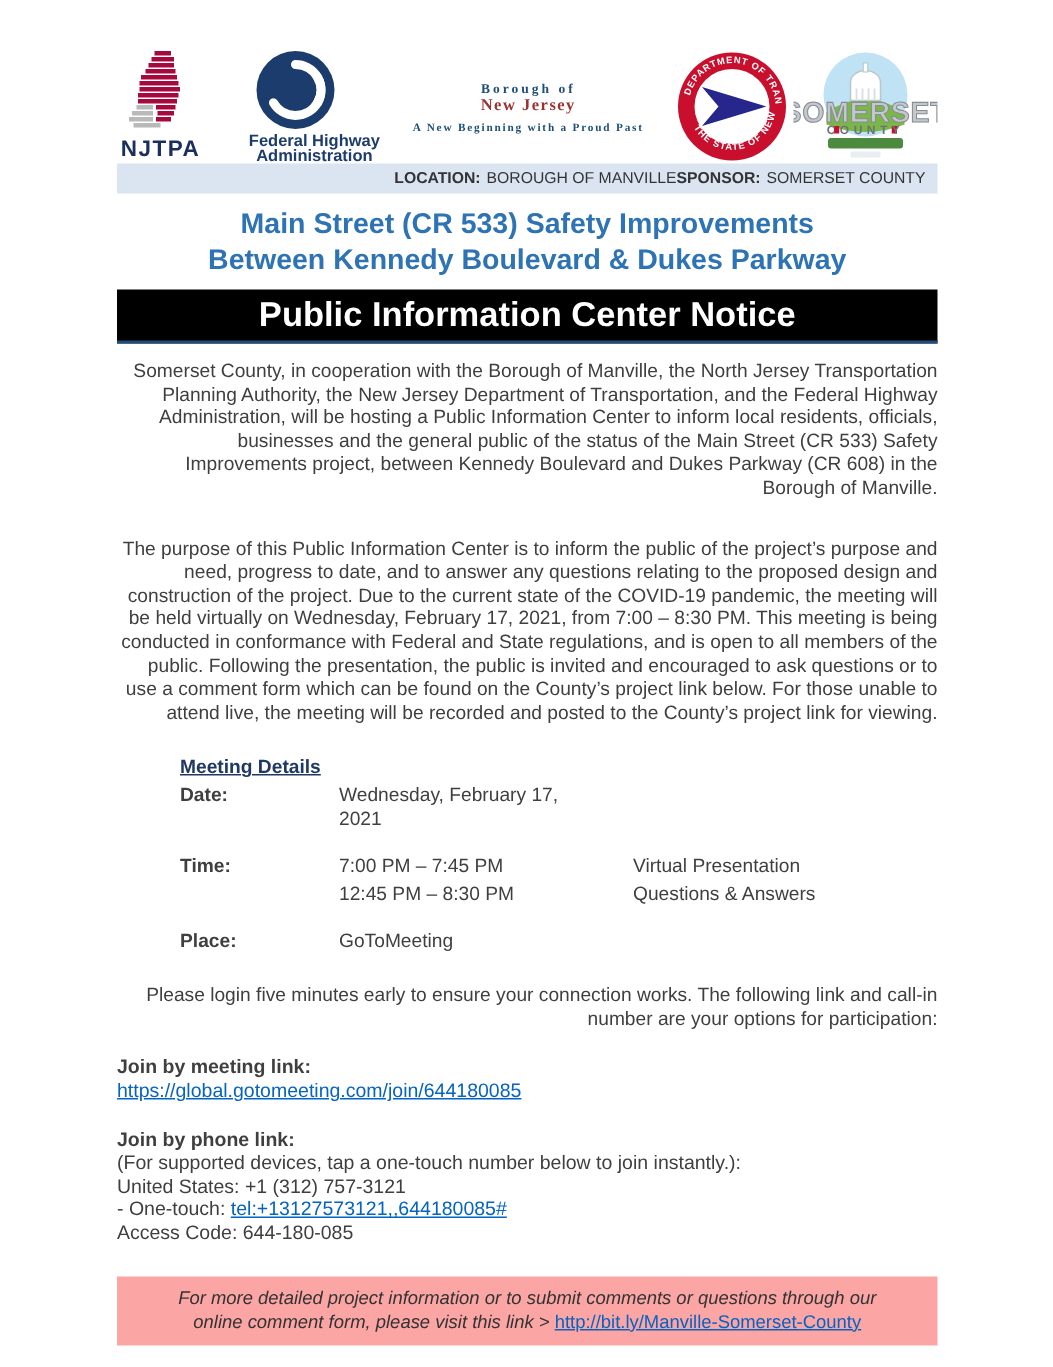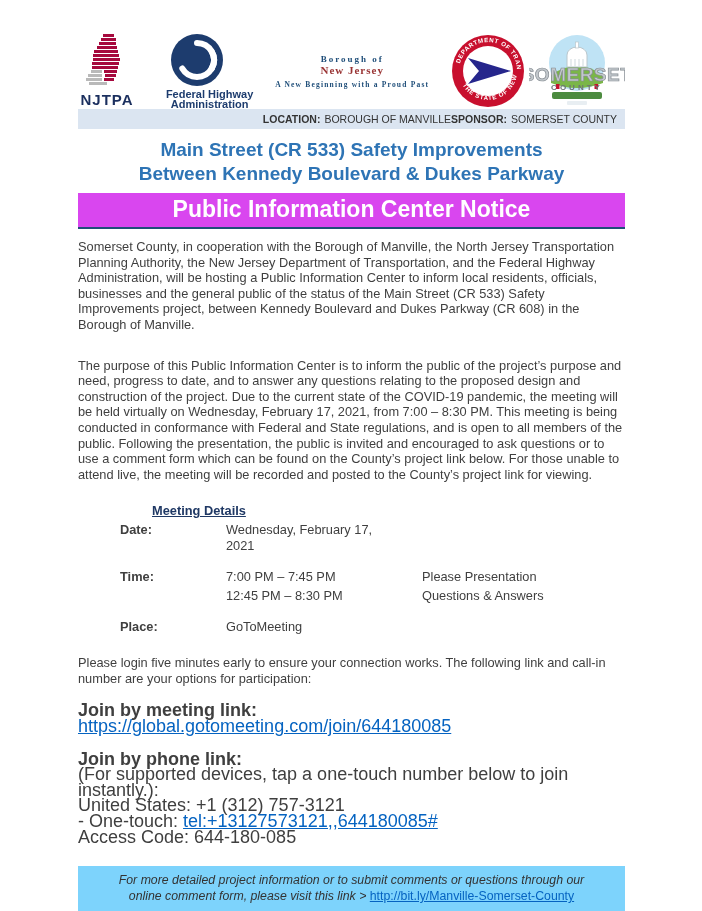--- a/index.html
+++ b/index.html
@@ -25,48 +25,48 @@
   
   .loc-bar {
     background:#dbe5f1; height:20px; display:flex; justify-content:flex-end;
     align-items:center; padding:0 8px; font-size:10.5px; color:#333333;
   }
   .loc-bar b { font-weight:700; margin-right:4px; }
 
   
   .doc-title { text-align:center; margin-top:9px; font-size:19px; font-weight:700; color:#2e74b5; line-height:24px; }
   .banner {
-    margin-top:7px; background:#d946ef; border-bottom:2px solid #1f4e79;
+    margin-top:7px; background:#000000; border-bottom:2px solid #1f4e79;
     text-align:center; padding:3px 0 4px 0;
   }
   .banner span { color:#ffffff; font-size:23px; font-weight:700; }
 
   
-  .para { font-size:12.8px; line-height:15.6px; text-align:left; }
+  .para { font-size:12.8px; line-height:15.6px; text-align:right; }
   .p1 { margin-top:10px; }
   .p2 { margin-top:25px; }
 
   
   .meeting { margin-left:42px; margin-top:21px; font-size:12.8px; }
-  .mt-head { color:#1f3864; font-weight:700; text-decoration:underline;margin-left:32px; }
+  .mt-head { color:#1f3864; font-weight:700; text-decoration:underline; }
   .mrow { display:flex; margin-top:4px; line-height:15.6px;gap:20px; }
   .mrow.gap { margin-top:15px; }
   .mlabel { width:86px; font-weight:700; color:#3f3f3f; flex:none; }
   .mtimecol { width:176px; flex:none; font-weight:400; }
   .mdesc { font-weight:400; }
 
   
   .login-para { margin-top:21px; }
-  .join-block { margin-top:17px; font-size:18px; line-height:15.6px; }
+  .join-block { margin-top:17px; font-size:13px; line-height:15.6px; }
   .join-block .head { font-weight:700; }
   a.link { color:#0563c1; text-decoration:underline; cursor:pointer; }
 
   
   .note-box {
-    margin-top:21px; background:#7dd3fc; padding:6px 30px 8px 30px;
+    margin-top:21px; background:#fca5a5; padding:6px 30px 8px 30px;
     text-align:center; font-size:12.3px; line-height:16px; font-style:italic; color:#333;
   }
   .note-box a.link { font-style:normal; }
   .contact-line { margin-top:15px; text-align:center; font-size:12.3px; font-style:italic; color:#333; }
   .contact-line b { font-weight:700; }
   .sep { font-weight:700; margin:0 4px; }
 </style>
 </head>
 <body>
 
@@ -186,21 +186,21 @@
     <div class="mt-head">Meeting Details</div>
 
     <div class="mrow">
       <span class="mlabel">Date:</span>
       <span class="mtimecol">Wednesday, February 17, 2021</span>
     </div>
 
     <div class="mrow gap">
       <span class="mlabel">Time:</span>
       <span class="mtimecol">7:00 PM – 7:45 PM</span>
-      <span class="mdesc">Please Presentation</span>
+      <span class="mdesc">Virtual Presentation</span>
     </div>
     <div class="mrow">
       <span class="mlabel"></span>
       <span class="mtimecol">12:45 PM – 8:30 PM</span>
       <span class="mdesc">Questions &amp; Answers</span>
     </div>
 
     <div class="mrow gap">
       <span class="mlabel">Place:</span>
       <span class="mdesc">GoToMeeting</span>

